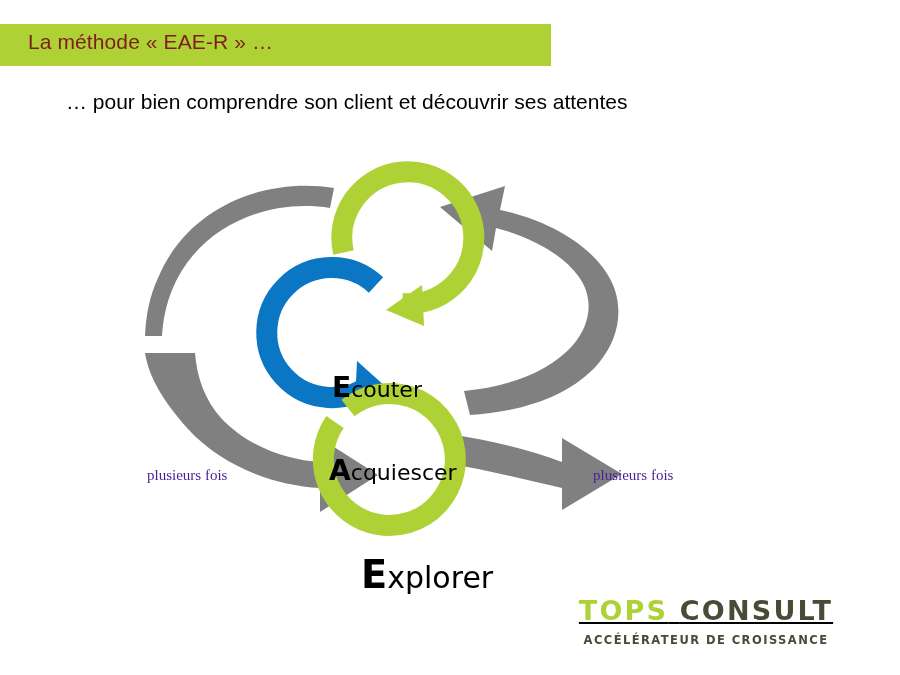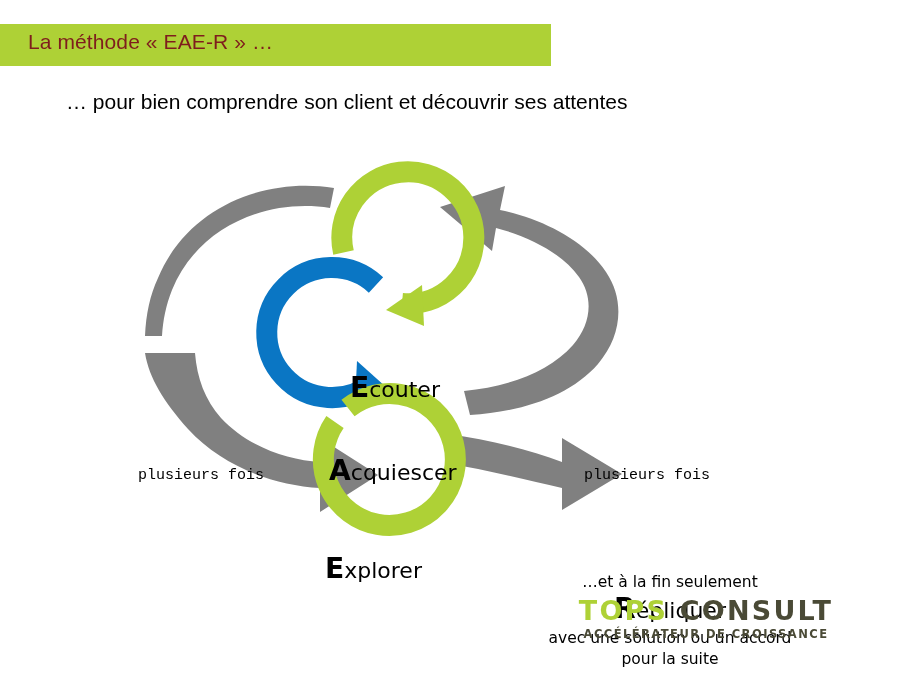--- a/index.html
+++ b/index.html
@@ -60,41 +60,42 @@
     font-family: "DejaVu Sans", sans-serif;
     color: #000000;
     white-space: nowrap;
   }
   .cap {
     font-weight: bold;
     font-size: 1.28em;
   }
 
   #label-ecouter {
-    left: 350px;
+    left: 332px;
     top: 221px;
     font-size: 22px;
   }
   #label-acquiescer {
     left: 329px;
     top: 304px;
     font-size: 22px;
   }
   #label-explorer {
-    left: 325px;
+    left: 361px;
     top: 402px;
-    font-size: 22px;
+    font-size: 30px;
   }
 
   .side-note {
     position: absolute;
-    font-family: Liberation Mono, monospace;
+    font-family: Liberation Serif, serif;
     font-size: 15px;
-    color: #000000;
-    white-space: nowrap;
+    color: #4c1d95;
+    white-space: nowrap;
+    margin-left: 9px;
   }
   #note-left  { left: 138px; top: 317px; }
   #note-right { left: 584px; top: 317px; }
 
   #final-block {
     position: absolute;
     left: 500px;
     top: 421px;
     width: 340px;
     text-align: center;
@@ -114,32 +115,33 @@
     width: 280px;
     text-align: center;
   }
   #logo-main {
     font-family: "DejaVu Sans", sans-serif;
     font-size: 27px;
     font-weight: bold;
     letter-spacing: 2.2px;
     line-height: 30px;
     white-space: nowrap;
+    text-decoration: underline;
   }
   #logo-tops { color: #aed136; }
   #logo-consult { color: #4a4a36; }
   #logo-tag {
     font-family: "DejaVu Sans", sans-serif;
     font-size: 11.5px;
     font-weight: bold;
     letter-spacing: 1.45px;
     color: #4a4a36;
     line-height: 14px;
     white-space: nowrap;
-    margin-top: 1px;
+    margin-top: 7px;
   }
 </style>
 </head>
 <body>
 
 <div id="title-banner"></div>
 <div id="title-text">La méthode « EAE-R »  …</div>
 
 <div id="subtitle-text">… pour bien comprendre son client et découvrir ses attentes</div>
 
@@ -212,24 +214,18 @@
 
   <div class="label-hard" id="label-ecouter"><span class="cap">E</span><span>couter</span></div>
 
   <div class="label-hard" id="label-acquiescer"><span class="cap">A</span><span>cquiescer</span></div>
 
   <div class="label-hard" id="label-explorer"><span class="cap">E</span><span>xplorer</span></div>
 
   <div class="side-note" id="note-left">plusieurs fois</div>
   <div class="side-note" id="note-right">plusieurs fois</div>
 
-  <div id="final-block">
-    <div id="final-line1">…et à la fin seulement</div>
-    <div id="final-line2"><span class="cap">R</span><span>épliquer</span></div>
-    <div id="final-line3">avec une solution ou un accord</div>
-    <div id="final-line4">pour la suite</div>
-  </div>
 </div>
 
 <div id="logo">
   <div id="logo-main"><span id="logo-tops">TOPS</span> <span id="logo-consult">CONSULT</span></div>
   <div id="logo-tag">ACCÉLÉRATEUR DE CROISSANCE</div>
 </div>
 
 </body></html>

